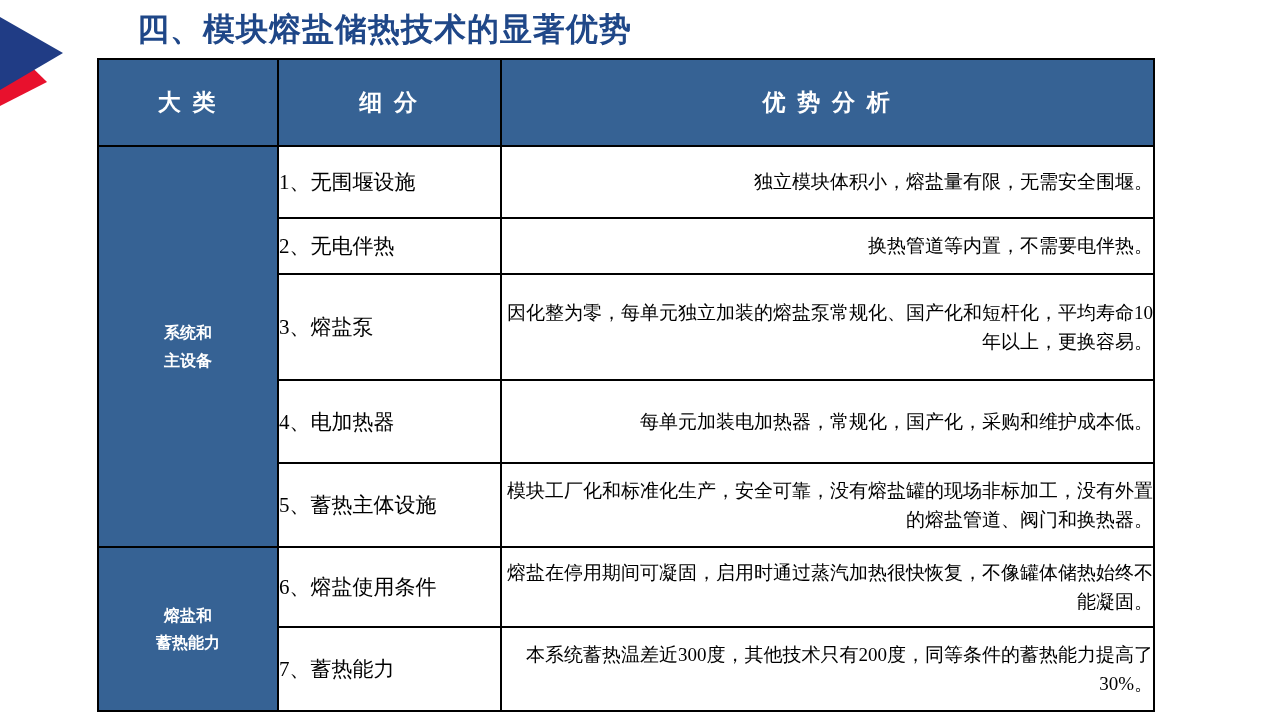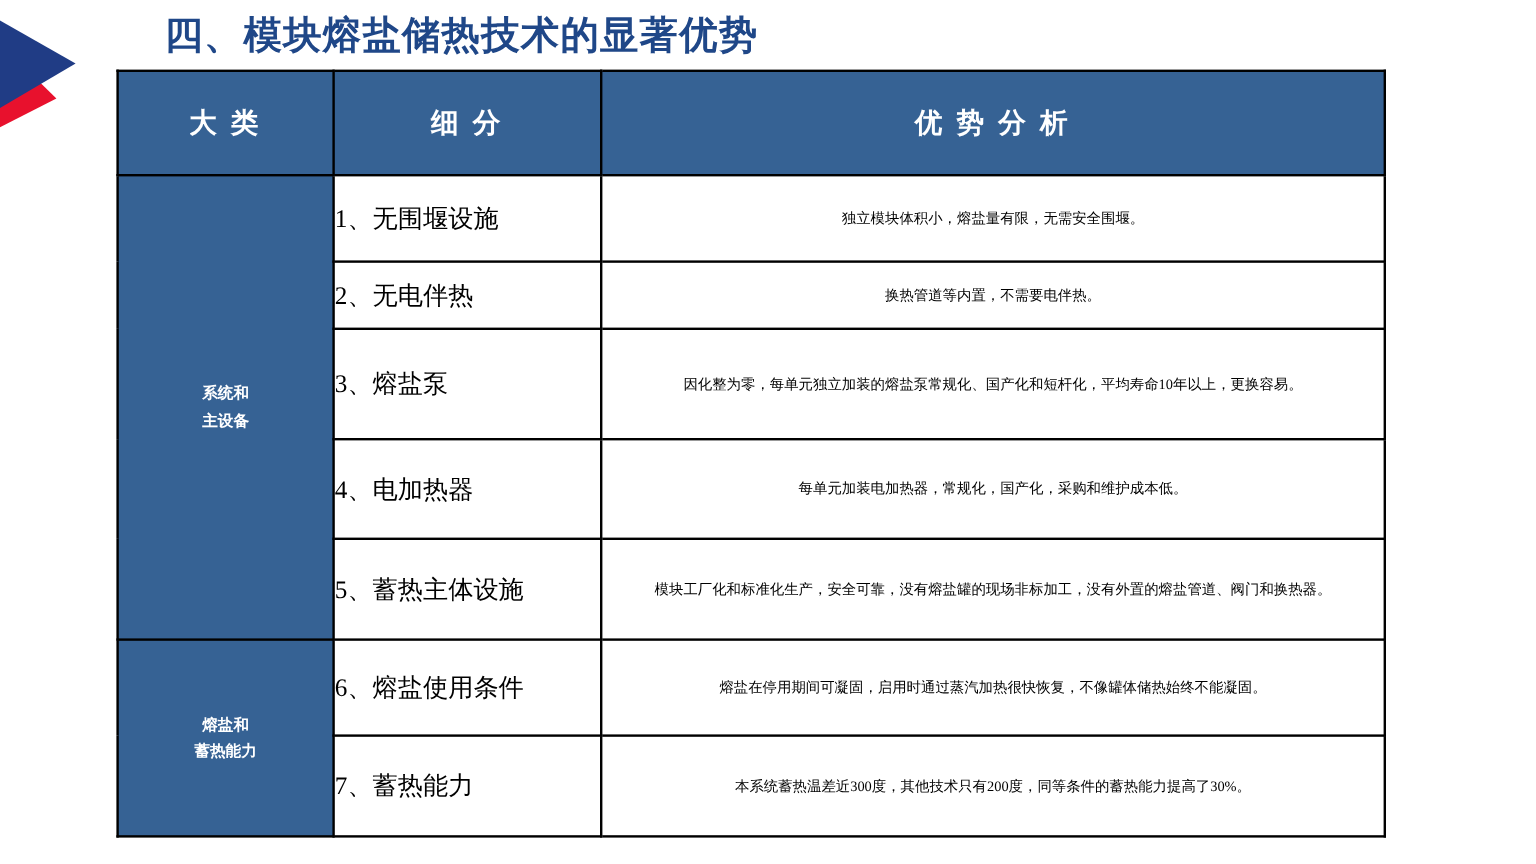--- a/index.html
+++ b/index.html
@@ -51,39 +51,39 @@
     color: #ffffff;
     font-size: 23px;
     font-weight: bold;
     letter-spacing: 3px;
     text-align: center;
     vertical-align: middle;
   }
   td.group-cell {
     background: #366294;
     color: #ffffff;
-    font-size: 13px;
+    font-size: 16px;
     font-weight: bold;
     text-align: center;
     vertical-align: middle;
     line-height: 1.7;
   }
   td.item-cell {
     background: #ffffff;
     color: #000000;
     font-size: 21px;
     text-align: left;
     vertical-align: middle;
     padding: 0 6px 0 12px;
   }
   td.analysis-cell {
     background: #ffffff;
     color: #000000;
-    font-size: 12px;
-    text-align: center;
+    font-size: 19px;
+    text-align: right;
     vertical-align: middle;
     line-height: 1.55;
     padding: 4px 8px 4px 10px;
   }
 </style>
 </head>
 <body>
 
 <div class="slide">
 
@@ -113,21 +113,21 @@
           <div>系统和</div>
           <div>主设备</div>
         </td>
         <td class="item-cell">1、无围堰设施</td>
         <td class="analysis-cell">独立模块体积小，熔盐量有限，无需安全围堰。</td>
       </tr>
       <tr style="height:56px">
         <td class="item-cell">2、无电伴热</td>
         <td class="analysis-cell">换热管道等内置，不需要电伴热。</td>
       </tr>
-      <tr style="height:92px">
+      <tr style="height:106px">
         <td class="item-cell">3、熔盐泵</td>
         <td class="analysis-cell">因化整为零，每单元独立加装的熔盐泵常规化、国产化和短杆化，平均寿命10年以上，更换容易。</td>
       </tr>
       <tr style="height:83px">
         <td class="item-cell">4、电加热器</td>
         <td class="analysis-cell">每单元加装电加热器，常规化，国产化，采购和维护成本低。</td>
       </tr>
       <tr style="height:84px">
         <td class="item-cell">5、蓄热主体设施</td>
         <td class="analysis-cell">模块工厂化和标准化生产，安全可靠，没有熔盐罐的现场非标加工，没有外置的熔盐管道、阀门和换热器。</td>

